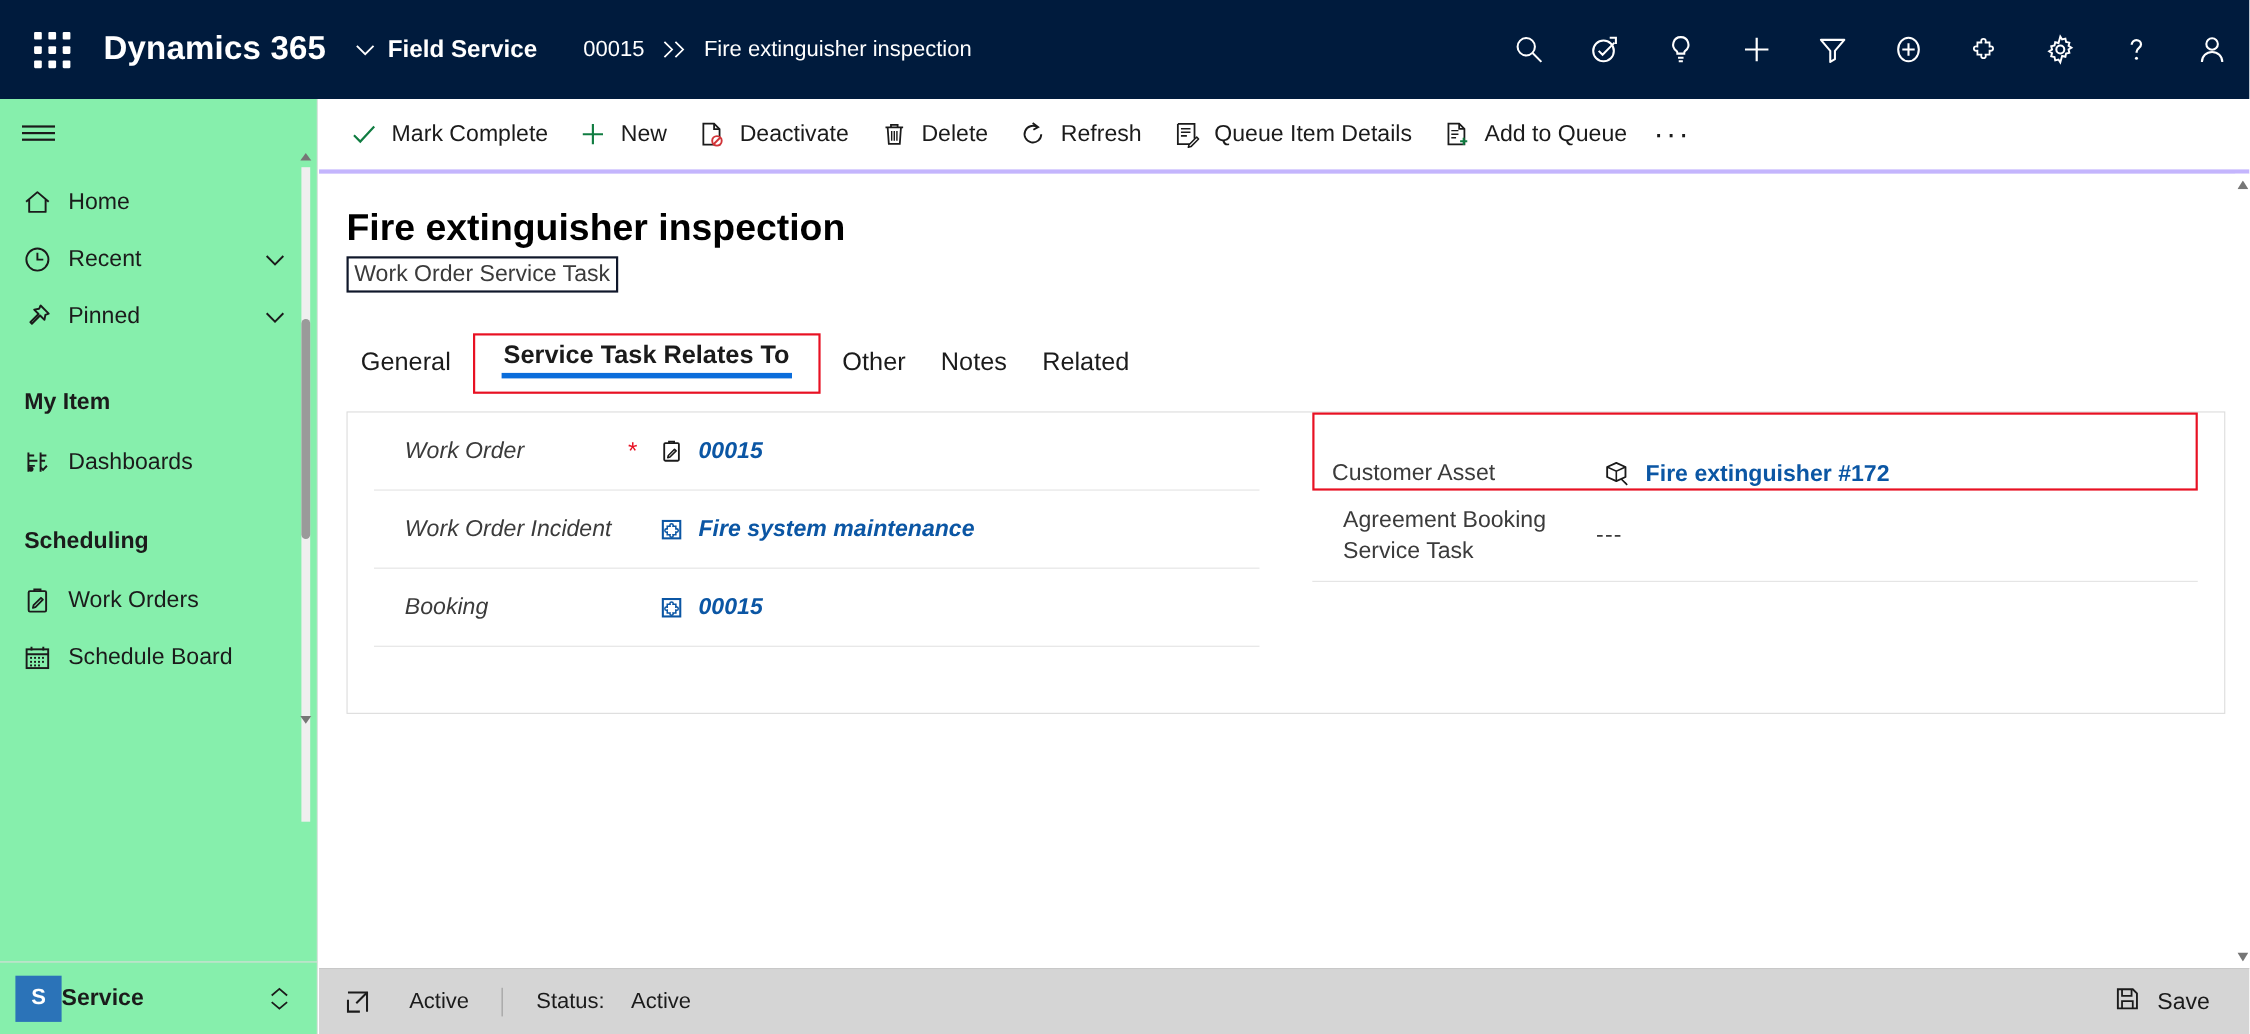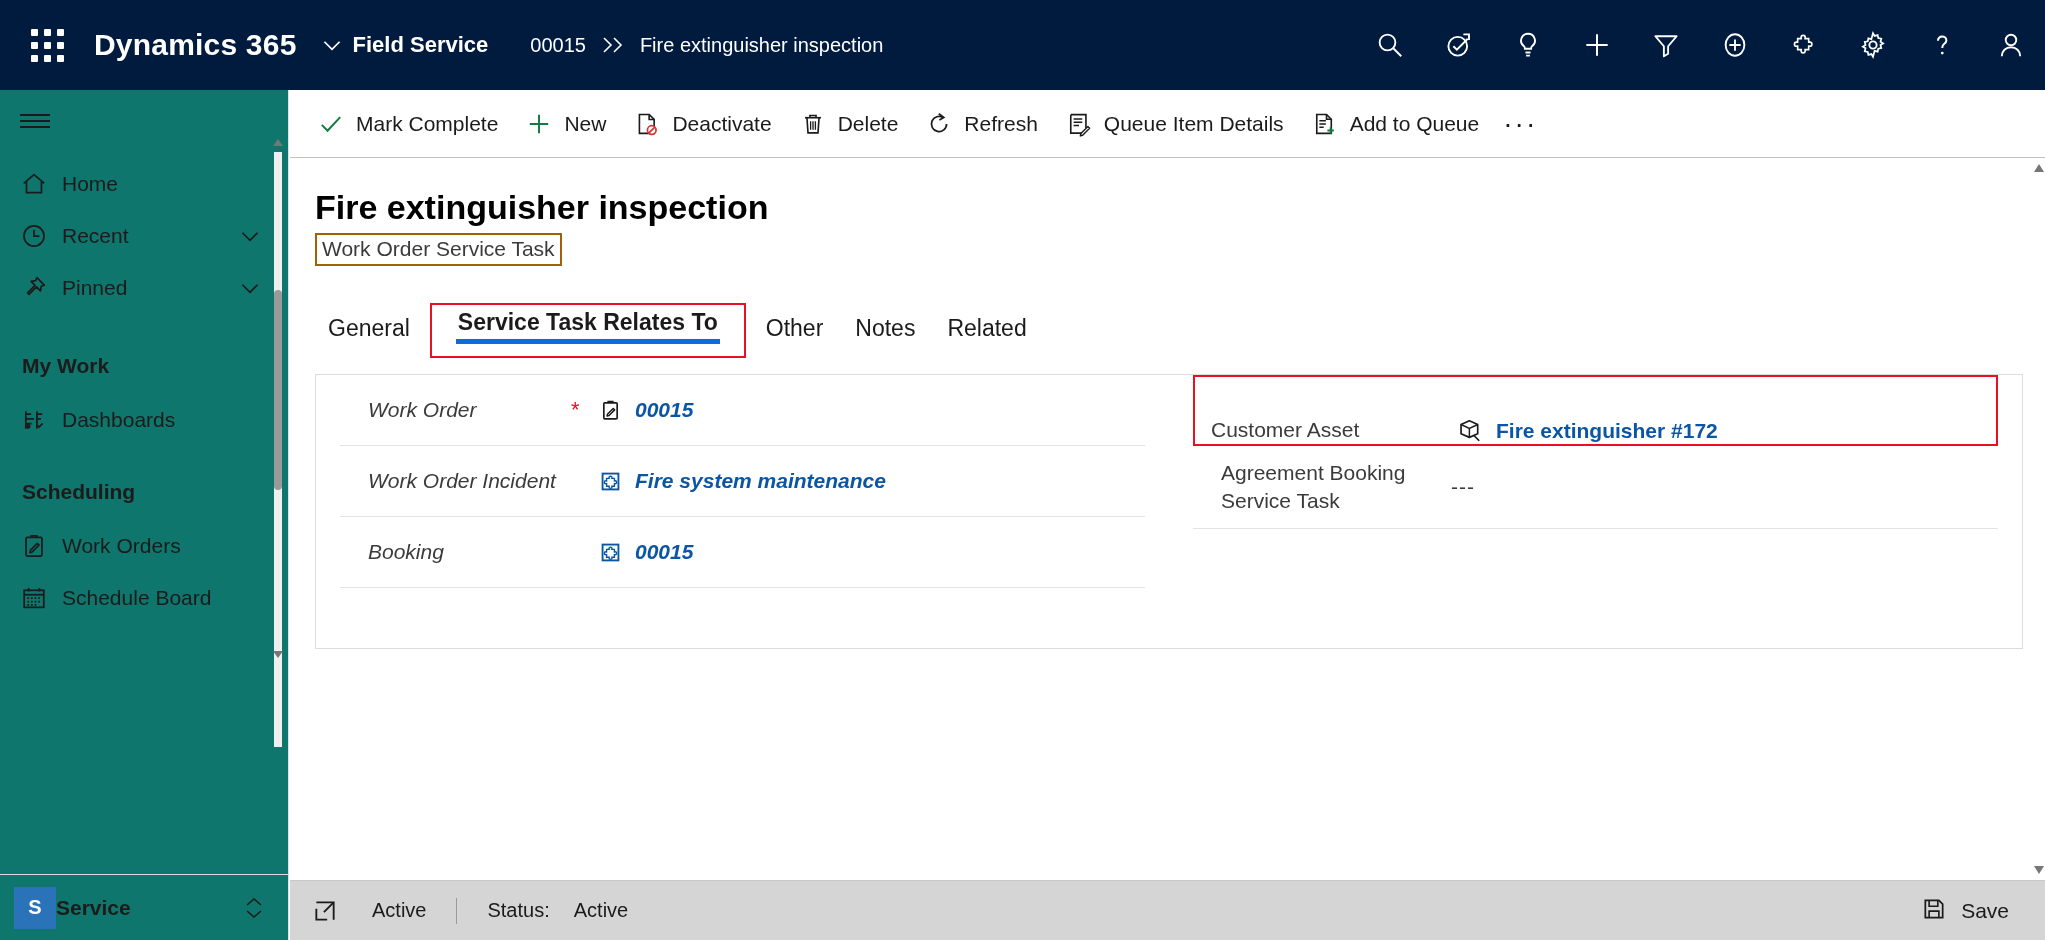--- a/index.html
+++ b/index.html
@@ -65,21 +65,21 @@
   .tn-icon {
     width: 69px; height: 90px;
     display: flex; align-items: center; justify-content: center;
     cursor: pointer;
   }
 
   
   .sidebar {
     position: absolute; top: 90px; left: 0;
     width: 289px; height: 850px;
-    background: #0f766e;
+    background: #86efac;
     border-right: 1px solid #e1e1e1;
   }
   .hamburger {
     width: 70px; height: 62px;
     display: flex; align-items: center; justify-content: center;
     cursor: pointer;
   }
   .hamburger span {
     display: block; width: 30px; height: 2.5px;
     background: #1b1b1b; margin: 3.5px 0;
@@ -153,21 +153,21 @@
   .sb-footer-chev {
     margin-left: auto; margin-right: 24px;
     display: flex; flex-direction: column; align-items: center;
   }
 
   
   .cmdbar {
     position: absolute; top: 90px; left: 290px;
     width: 1755px; height: 68px;
     background: #ffffff;
-    border-bottom: 1px solid #c4b5fd;
+    border-bottom: 4px solid #c4b5fd;
     display: flex; align-items: center;
     padding-left: 14px;
   }
   .cmd {
     display: flex; align-items: center;
     height: 52px; padding: 0 14px;
     cursor: pointer;
     white-space: nowrap;
   }
   .cmd-ico { display:flex; align-items:center; margin-right: 12px; }
@@ -186,21 +186,21 @@
     overflow: hidden;
   }
   .page-title {
     font-size: 34px; font-weight: 700; color: #000;
     margin: 30px 0 0 25px;
     line-height: 1.15;
   }
   .entity-wrap {
     display: inline-block;
     margin: 6px 0 0 25px;
-    border: 2px solid #a16207;
+    border: 2px solid #0f172a;
     padding: 2px 5px 3px 5px;
   }
   .entity-name { font-size: 21px; color: #3b3b3b; white-space: nowrap; }
 
   .tabs {
     display: flex; align-items: flex-end;
     margin: 26px 0 0 22px;
     height: 66px;
   }
   .tab {
@@ -434,21 +434,21 @@
           </svg>
       </span>
       <span class="sb-label">Pinned</span>
       <span class="sb-chev">
         <svg width="26" height="26" viewBox="0 0 24 24">
             <path d="M5 9l7 7 7-7" fill="none" stroke="#1b1b1b" stroke-width="1.6"></path>
           </svg>
       </span>
     </div>
 
-    <div class="sb-group">My Work</div>
+    <div class="sb-group">My Item</div>
     <div class="sb-item">
       <span class="sb-ico">
         <svg width="28" height="28" viewBox="0 0 24 24">
           <path d="M5 4.5v15M5 7h4.5M5 11h7M5 15h5" stroke="#1b1b1b" stroke-width="1.5" fill="none"></path>
           <path d="M14.5 4.5v15" stroke="#1b1b1b" stroke-width="1.5" fill="none"></path>
           <path d="M14.5 7H19M14.5 11h3.5" stroke="#1b1b1b" stroke-width="1.5" fill="none"></path>
           <path d="M14.8 16.5l1.6 1.6 3-3.2" stroke="#1b1b1b" stroke-width="1.5" fill="none"></path>
           <circle cx="7" cy="17.5" r="2" fill="#1b1b1b"></circle>
         </svg>
       </span>

